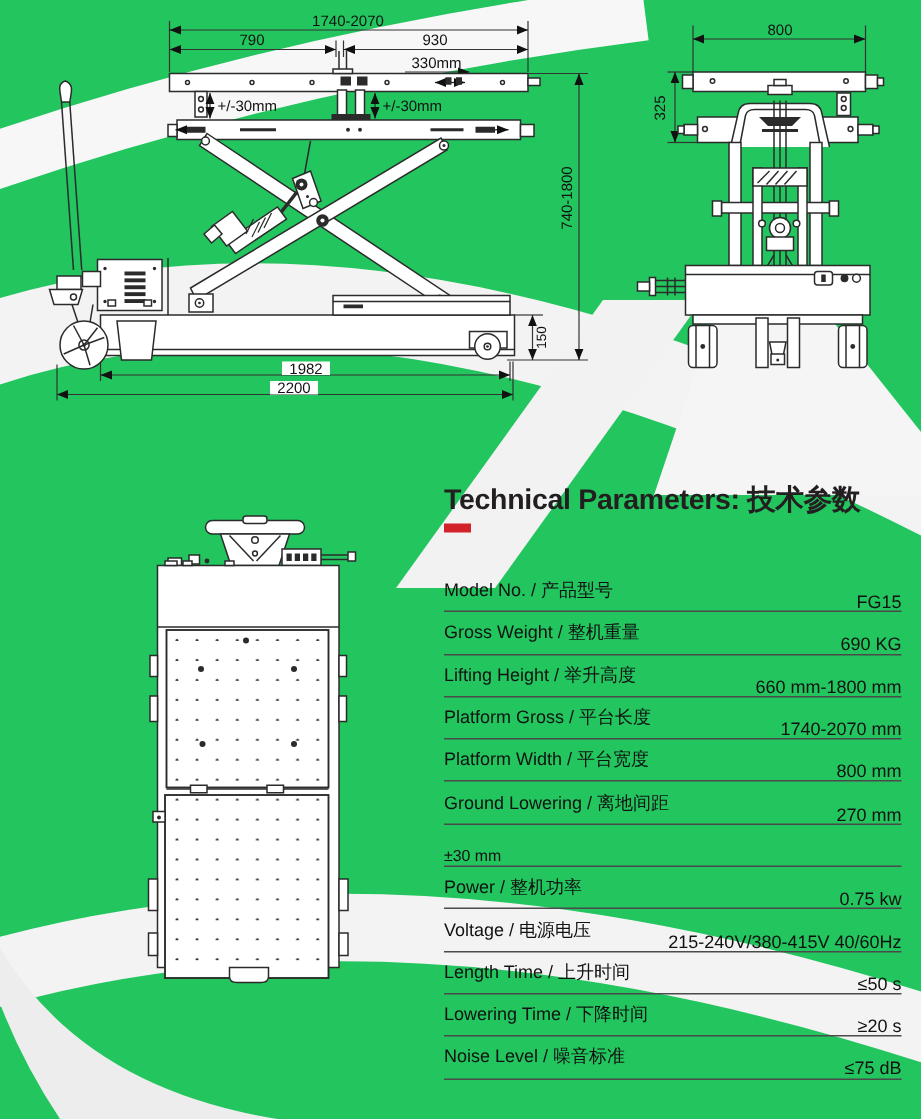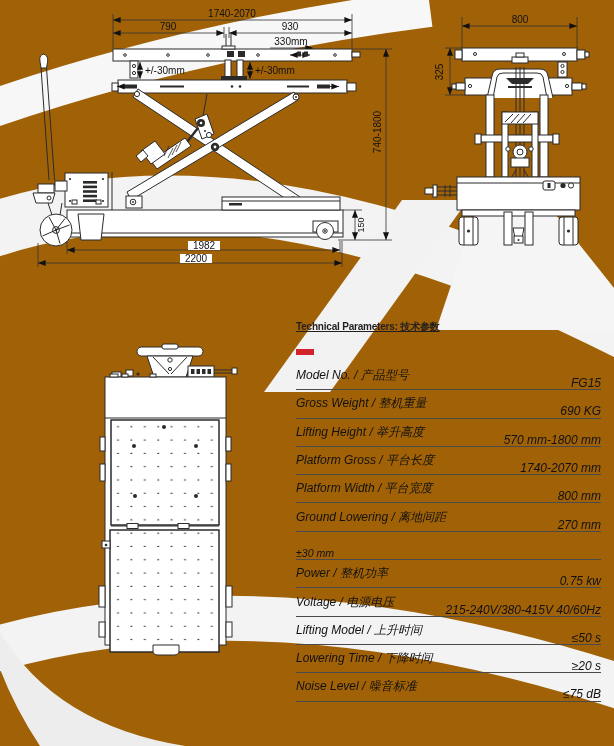--- a/index.html
+++ b/index.html
@@ -1,29 +1,29 @@
 <!DOCTYPE html>
 <html><head>
 <meta charset="utf-8">
 <style>
   html,body{margin:0;padding:0;background:#fff;}
   #canvas{
-    position:relative;width:614px;height:746px;background:#a16207;
+    position:relative;width:614px;height:746px;background:#22c55e;
     overflow:hidden;font-family:"Liberation Sans", sans-serif;
   }
   svg text{font-family:"Liberation Sans", sans-serif;fill:#111;}
   .dimtxt{font-size:10px;}
   .dimtxt-sm{font-size:9px;}
   
   #tp-title{
     position:absolute;left:296px;top:320px;width:312px;
-    font-size:10px;font-weight:bold;color:#231f20;letter-spacing:-0.2px;text-decoration:underline;
+    font-size:19px;font-weight:bold;color:#231f20;letter-spacing:-0.2px;
   }
   #accent-bar{position:absolute;left:296px;top:349px;width:18px;height:5.5px;background:#d2232a;}
-  #param-table{position:absolute;left:296px;top:362px;width:305px;font-style:italic;}
+  #param-table{position:absolute;left:296px;top:380px;width:305px;}
   .trow{
     display:flex;justify-content:space-between;align-items:center;
     height:27.3px;border-bottom:1px solid #4a4a4a;
     font-size:12px;color:#111;white-space:nowrap;
   }
   .trow .tlabel{text-align:left;}
   .trow .tvalue{text-align:right;margin-top:15px;}
   .trow.tight{font-size:10.6px;}
 </style>
 </head>
@@ -409,21 +409,21 @@
   <div class="trow">
     <span class="tlabel">Model No. / 产品型号</span>
     <span class="tvalue">FG15</span>
   </div>
   <div class="trow">
     <span class="tlabel">Gross Weight / 整机重量</span>
     <span class="tvalue">690 KG</span>
   </div>
   <div class="trow">
     <span class="tlabel">Lifting Height / 举升高度</span>
-    <span class="tvalue">570 mm-1800 mm</span>
+    <span class="tvalue">660 mm-1800 mm</span>
   </div>
   <div class="trow">
     <span class="tlabel">Platform Gross / 平台长度</span>
     <span class="tvalue">1740-2070 mm</span>
   </div>
   <div class="trow">
     <span class="tlabel">Platform Width / 平台宽度</span>
     <span class="tvalue">800 mm</span>
   </div>
   <div class="trow">
@@ -435,21 +435,21 @@
   </div>
   <div class="trow">
     <span class="tlabel">Power / 整机功率</span>
     <span class="tvalue">0.75 kw</span>
   </div>
   <div class="trow">
     <span class="tlabel">Voltage / 电源电压</span>
     <span class="tvalue">215-240V/380-415V 40/60Hz</span>
   </div>
   <div class="trow">
-    <span class="tlabel">Lifting Model / 上升时间</span>
+    <span class="tlabel">Length Time / 上升时间</span>
     <span class="tvalue">≤50 s</span>
   </div>
   <div class="trow">
     <span class="tlabel">Lowering Time / 下降时间</span>
     <span class="tvalue">≥20 s</span>
   </div>
   <div class="trow">
     <span class="tlabel">Noise Level / 噪音标准</span>
     <span class="tvalue">≤75 dB</span>
   </div>

